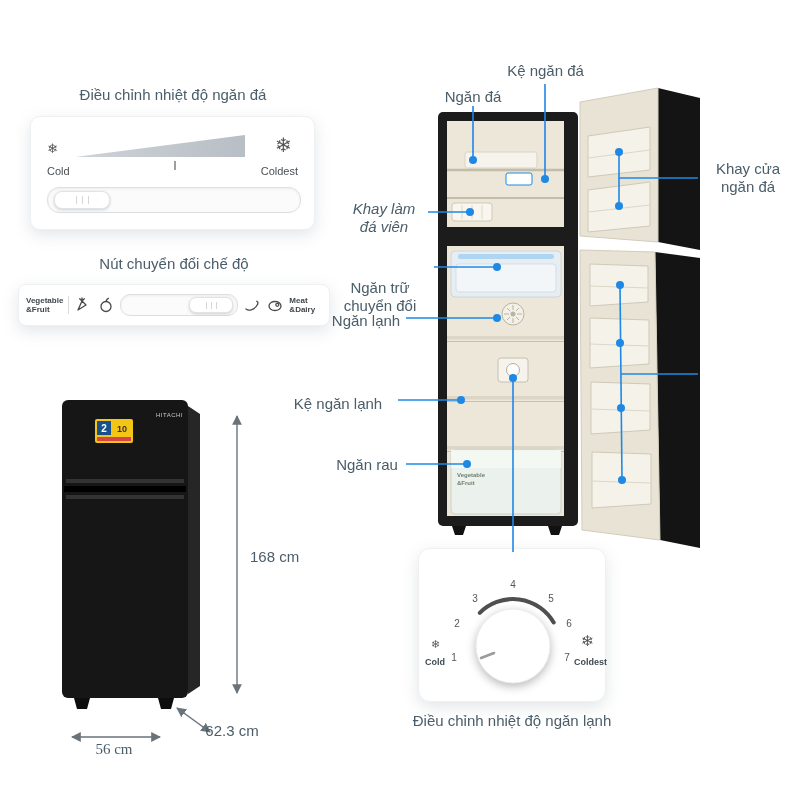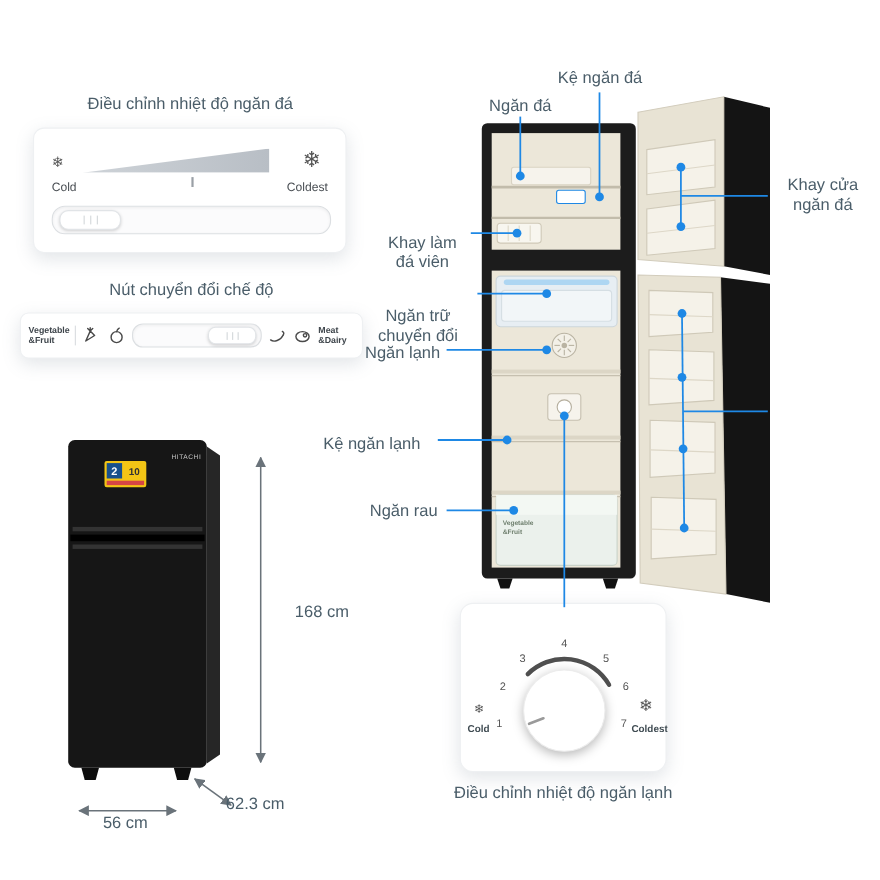--- a/index.html
+++ b/index.html
@@ -50,21 +50,21 @@
   .sf-t{fill:#555;font-family:"DejaVu Sans",sans-serif;}
   .sf-t.s{font-size:11px;} .sf-t.b{font-size:15px;}
   
   .cl{stroke:var(--accent,#1e88e5);stroke-width:1.6;fill:none;}
   .dot{fill:var(--accent,#1e88e5);}
   .arrowline{stroke:var(--arrow,#6a737a);stroke-width:1.4;}
   .tiny-w{fill:#fff;font-size:10px;font-weight:bold;}
   .tiny-d{fill:#333;font-size:9px;font-weight:bold;}
   .brand{fill:#c9c9c9;font-size:6px;letter-spacing:.5px;}
   .crisper-t{font-size:6px;fill:#70806f;font-weight:bold;}
-  .dim-left{text-align:left;margin-left:18px;}
+  .dim-left{text-align:left;}
 </style>
 </head>
 <body>
 
 <div class="scene">
 
   <div class="title" style="left:24px;top:255px;width:300px;">Nút chuyển đổi chế độ</div>
   <div class="title" style="left:28px;top:86px;width:290px;">Điều chỉnh nhiệt độ ngăn đá</div>
   <div class="title" style="left:382px;top:712px;width:260px;">Điều chỉnh nhiệt độ ngăn lạnh</div>
 
@@ -117,28 +117,28 @@
           <ellipse cx="9" cy="10" rx="6" ry="4.5"></ellipse>
           <circle cx="11.3" cy="8.8" r="1.5"></circle>
         </svg>
     </div>
     <div class="mode-text">Meat &amp;Dairy</div>
   </div>
 
   <div class="lbl" style="left:488px;top:62px;width:115px;">Kệ ngăn đá</div>
   <div class="lbl" style="left:428px;top:88px;width:90px;">Ngăn đá</div>
   <div class="lbl" style="left:702px;top:160px;width:92px;">Khay cửa ngăn đá</div>
-  <div class="lbl" style="left:344px;top:212px;width:80px;">Khay làm đá viên</div>
+  <div class="lbl" style="left:344px;top:200px;width:80px;font-style:italic;">Khay làm đá viên</div>
   <div class="lbl" style="left:330px;top:249px;width:100px;margin-top:30px;">Ngăn trữ chuyển đổi</div>
   <div class="lbl" style="left:328px;top:312px;width:76px;">Ngăn lạnh</div>
   <div class="lbl" style="left:282px;top:395px;width:112px;">Kệ ngăn lạnh</div>
   <div class="lbl" style="left:330px;top:456px;width:74px;">Ngăn rau</div>
 
   <div class="lbl dim-left" style="left:250px;top:548px;width:70px;">168 cm</div>
-  <div class="lbl" style="left:82px;top:740px;width:64px;">56 cm</div>
+  <div class="lbl" style="left:82px;top:740px;width:64px;font-family:Liberation Serif, serif;">56 cm</div>
   <div class="lbl" style="left:196px;top:722px;width:72px;">62.3 cm</div>
 
   <svg class="scene-svg" width="800" height="800" viewBox="0 0 800 800">
     <defs>
       <marker id="ah" viewBox="0 0 10 10" refX="9" refY="5" markerWidth="7" markerHeight="7" orient="auto-start-reverse">
         <path d="M0,0 L10,5 L0,10 z" fill="#6a737a"></path>
       </marker>
     </defs>
 
     <g>

